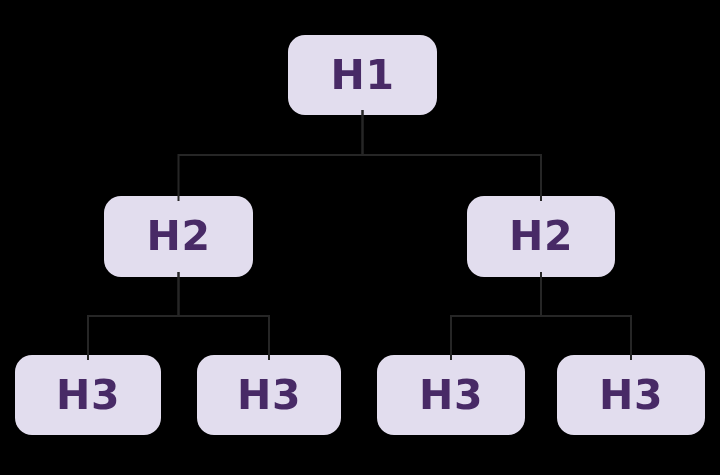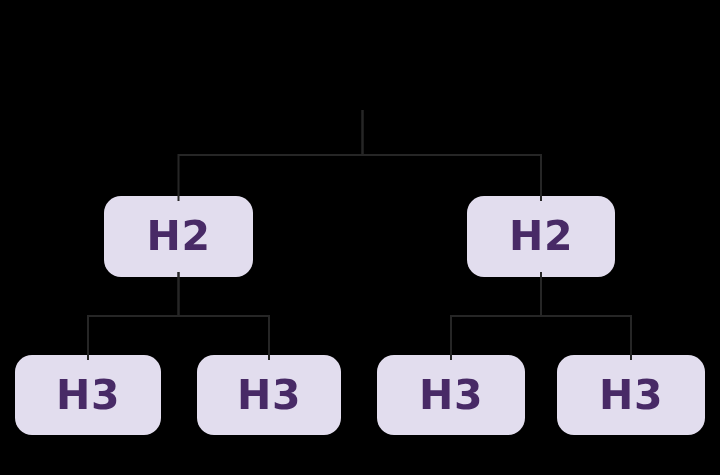--- a/index.html
+++ b/index.html
@@ -51,20 +51,23 @@
     stroke: var(--connector);
     stroke-width: 2;
     fill: none;
   }
 </style>
 </head>
 <body>
 
 <div class="stage">
 
+  <div class="node" style="left:288px; top:35px;  width:149px; height:80px;">
+    <span class="label">H1</span>
+  </div>
 
   <div class="node" style="left:104px; top:196px; width:149px; height:81px;">
     <span class="label">H2</span>
   </div>
 
   <div class="node" style="left:467px; top:196px; width:148px; height:81px;">
     <span class="label">H2</span>
   </div>
 
   <div class="node" style="left:15px;  top:355px; width:146px; height:80px;">

